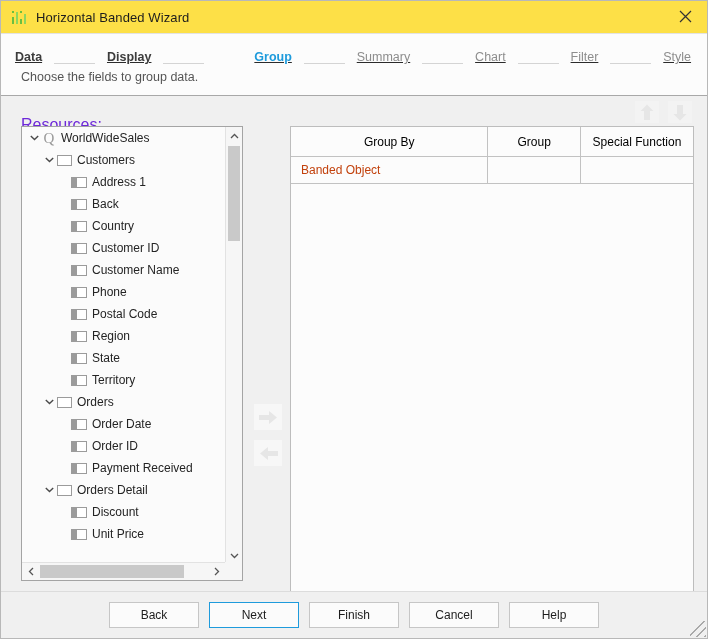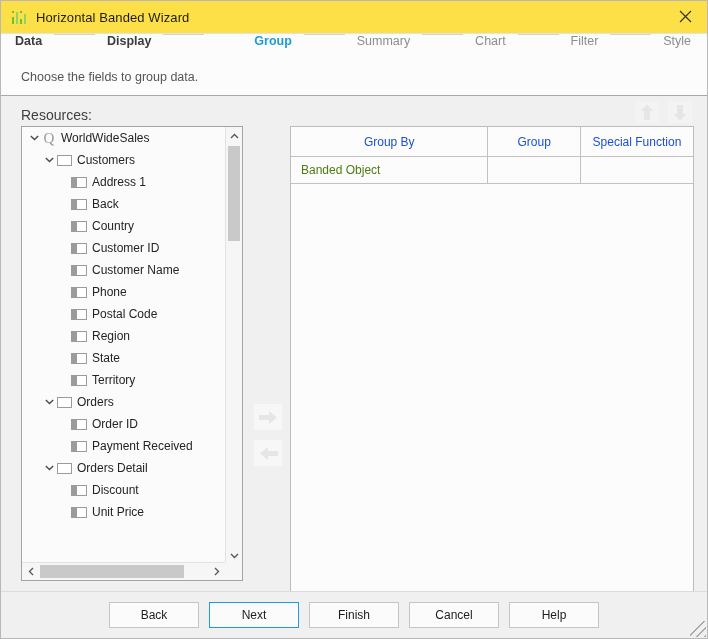--- a/index.html
+++ b/index.html
@@ -55,23 +55,24 @@
     width: 44px; height: 31px;
     display: flex; align-items: center; justify-content: center;
     color: #333;
   }
   .close-btn svg { display:block; }
 
   
   .steps {
     height: 30px; min-height: 30px;
     background: #fcfcfc;
-    display: flex; align-items: flex-start;
+    display: flex; align-items: flex-end;
     padding: 0 16px 0 14px;
     box-sizing: border-box;
+    text-decoration: underline;
   }
   .step {
     font-size: 12.5px;
     white-space: nowrap;
   }
   .step.done  { color: #3c3c3c; font-weight: bold; }
   .step.active{ color: #1e9bdc; font-weight: bold; margin-left: 38px; }
   .step.todo  { color: #8d8d8d; }
   .step-line {
     flex: 1 1 auto;
@@ -90,22 +91,22 @@
   }
 
   
   .content {
     flex: 1 1 auto;
     position: relative;
     background: #f0f0f0;
   }
 
   .res-label {
-    position: absolute; left: 20px; top: 11px;
-    font-size: 14px; color: #404040;
+    position: absolute; left: 20px; top: 20px;
+    font-size: 16px; color: #6d28d9;
   }
 
   
   .tree-panel {
     position: absolute;
     left: 20px; top: 30px;
     width: 222px; height: 455px;
     box-sizing: border-box;
     border: 1px solid #a4a4a4;
     background: #fbfbfb;
@@ -237,30 +238,30 @@
   }
   table.grid {
     width: 100%;
     border-collapse: collapse;
     table-layout: fixed;
     font-size: 12px;
   }
   table.grid th {
     height: 27px;
     font-weight: normal;
-    color: #1d4ed8;
+    color: #000000;
     border-right: 1px solid #c2c2c2;
     border-bottom: 1px solid #c2c2c2;
     background: #fcfcfc;
     text-align: center;
   }
   table.grid th:last-child { border-right: none; }
   table.grid td {
     height: 26px;
-    color: #4d7c0f;
+    color: #c2410c;
     border-right: 1px solid #c2c2c2;
     border-bottom: 1px solid #c2c2c2;
     background: #fcfcfc;
     padding: 0 10px;
   }
   table.grid td:last-child { border-right: none; }
   td.c-group { border-right: 1px solid #c2c2c2; border-bottom: none; }
 
   
   .footer {
@@ -462,20 +463,30 @@
           </div>
           <div class="tree-row">
             <span class="indent" style="width: 21px;"></span>
             <span class="chev">
               <svg width="9" height="6" viewBox="0 0 9 6">
                 <path d="M0.8 1 L4.5 4.6 L8.2 1" stroke="#4a4a4a" stroke-width="1.4" fill="none"></path>
               </svg>
             </span>
             <span class="ico-table"></span>
             <span>Orders</span>
+          </div>
+          <div class="tree-row">
+            <span class="indent" style="width: 36px;"></span>
+            <span class="chev empty">
+              <svg width="9" height="6" viewBox="0 0 9 6">
+                <path d="M0.8 1 L4.5 4.6 L8.2 1" stroke="#4a4a4a" stroke-width="1.4" fill="none"></path>
+              </svg>
+            </span>
+            <span class="ico-field"></span>
+            <span>Order Date</span>
           </div>
           <div class="tree-row">
             <span class="indent" style="width: 36px;"></span>
             <span class="chev empty">
               <svg width="9" height="6" viewBox="0 0 9 6">
                 <path d="M0.8 1 L4.5 4.6 L8.2 1" stroke="#4a4a4a" stroke-width="1.4" fill="none"></path>
               </svg>
             </span>
             <span class="ico-field"></span>
             <span>Order ID</span>

